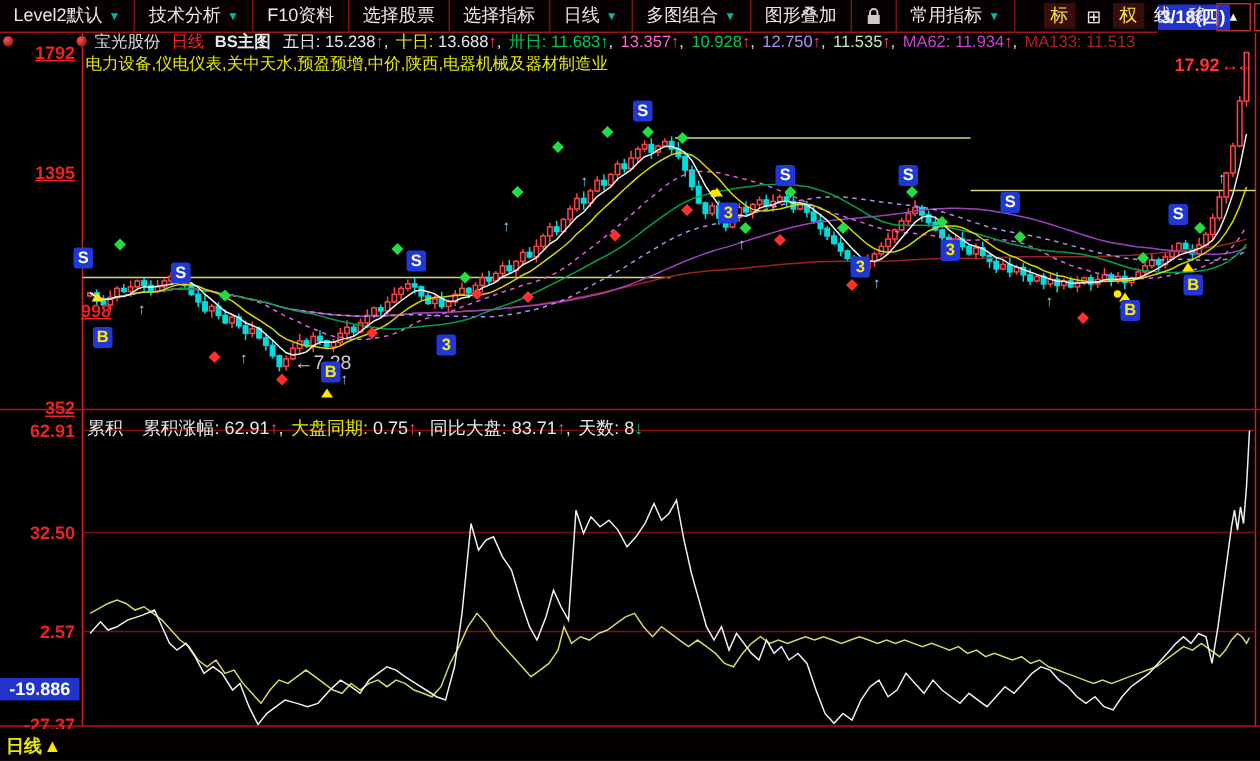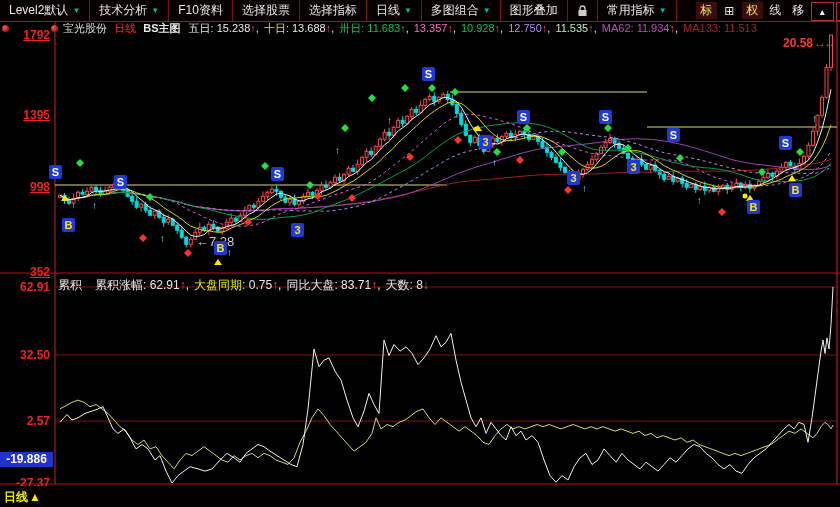--- a/index.html
+++ b/index.html
@@ -1,19 +1,19 @@
 <!DOCTYPE html>
 <html><head>
 <meta charset="utf-8">
 <style>
   html,body{margin:0;padding:0;background:#222;}
   .app{position:relative;width:840px;height:507px;background:#000;overflow:hidden;
        font-family:"Liberation Sans","DejaVu Sans",sans-serif;-webkit-font-smoothing:none;}
   
-  .menubar{position:absolute;left:0;top:0;width:840px;height:21px;display:flex;align-items:stretch;
+  .menubar{position:absolute;left:0;top:0;width:772px;height:21px;display:flex;align-items:stretch;
            background:#070000;border-bottom:1px solid #a01414;z-index:5;}
   .menu-item{display:flex;align-items:center;gap:4px;padding:0 9px;color:#e8e8e8;font-size:12px;
              border-right:1px solid #7a1212;white-space:nowrap;cursor:default;}
   .menu-item .dd{color:#00b8a8;font-size:8px;}
   .mb-spacer{flex:1;border-right:none;}
   .icon-btn{display:flex;align-items:center;justify-content:center;min-width:21px;height:17px;margin:2px 1px;
             color:#e8e8e8;font-size:12px;}
   .icon-btn.active{color:#ffe840;background:#3a0d0d;}
   .icon-btn.boxed{border:1px solid #b03030;color:#f0f0f0;font-size:10px;}
   
@@ -547,39 +547,40 @@
     </div>
 
   <div class="info-row1">
     <span class="dot"></span><span style="display:inline-block;width:38px;"></span><span class="dot"></span>
     <span style="color:#dddddd;">宝光股份</span>
     <span style="color:#ff2222;margin-left:4px;">日线</span>
     <span style="color:#e8e8e8;margin-left:4px;font-weight:bold;">BS主图</span>
     <span id="ma-values"><span class="ma-item"><span style="color: rgb(232, 232, 232);">五日: </span><span style="color: rgb(232, 232, 232);">15.238</span><span style="color: rgb(255, 68, 102);">↑</span><span style="color: rgb(232, 232, 232);">,</span></span><span class="ma-item"><span style="color: rgb(232, 232, 0);">十日: </span><span style="color: rgb(232, 232, 232);">13.688</span><span style="color: rgb(255, 68, 102);">↑</span><span style="color: rgb(232, 232, 232);">,</span></span><span class="ma-item"><span style="color: rgb(0, 200, 83);">卅日: </span><span style="color: rgb(0, 200, 83);">11.683</span><span style="color: rgb(0, 200, 83);">↑</span><span style="color: rgb(232, 232, 232);">,</span></span><span class="ma-item"><span style="color: rgb(255, 102, 204);">13.357</span><span style="color: rgb(255, 68, 102);">↑</span><span style="color: rgb(232, 232, 232);">,</span></span><span class="ma-item"><span style="color: rgb(0, 200, 83);">10.928</span><span style="color: rgb(255, 68, 102);">↑</span><span style="color: rgb(232, 232, 232);">,</span></span><span class="ma-item"><span style="color: rgb(176, 144, 240);">12.750</span><span style="color: rgb(255, 68, 102);">↑</span><span style="color: rgb(232, 232, 232);">,</span></span><span class="ma-item"><span style="color: rgb(191, 232, 191);">11.535</span><span style="color: rgb(255, 68, 102);">↑</span><span style="color: rgb(232, 232, 232);">,</span></span><span class="ma-item"><span style="color: rgb(204, 68, 204);">MA62: </span><span style="color: rgb(204, 68, 204);">11.934</span><span style="color: rgb(255, 68, 102);">↑</span><span style="color: rgb(232, 232, 232);">,</span></span><span class="ma-item"><span style="color: rgb(170, 34, 34);">MA133: </span><span style="color: rgb(170, 34, 34);">11.513</span></span></span>
   </div>
 
+  <div class="info-row2">电力设备,仪电仪表,关中天水,预盈预增,中价,陕西,电器机械及器材制造业</div>
 
   <div class="price-now">
-    <span>20.58</span><span class="arr">↔↔</span>
+    <span>17.92</span><span class="arr">↔↔</span>
   </div>
 
   <div class="ind-header">
     <span class="t">累积</span><span id="ind-fields"><span class="ma-item"><span style="color: rgb(232, 232, 232);">累积涨幅: </span><span style="color: rgb(232, 232, 232);">62.91</span><span style="color: rgb(255, 68, 102);">↑</span><span style="color: rgb(232, 232, 232);">,</span></span><span class="ma-item"><span style="color: rgb(232, 232, 0);">大盘同期: </span><span style="color: rgb(232, 232, 232);">0.75</span><span style="color: rgb(255, 68, 102);">↑</span><span style="color: rgb(232, 232, 232);">,</span></span><span class="ma-item"><span style="color: rgb(232, 232, 232);">同比大盘: </span><span style="color: rgb(232, 232, 232);">83.71</span><span style="color: rgb(255, 68, 102);">↑</span><span style="color: rgb(232, 232, 232);">,</span></span><span class="ma-item"><span style="color: rgb(232, 232, 232);">天数: </span><span style="color: rgb(232, 232, 232);">8</span><span style="color: rgb(0, 200, 83);">↓</span></span></span>
   </div>
 
   <div class="badge" style="top: 452px;">-19.886</div>
 
   <div class="bottom-bar">
     <span class="bottom-period"><span>日线</span><span class="tri">▲</span></span>
   </div>
 
   <div id="overlay">
       <div class="ylab" style="top: 28px;">1792</div>
       <div class="ylab" style="top: 108px;">1395</div>
-      <div class="ylab" style="top: 180px;">998</div>
+      <div class="ylab" style="top: 200px; margin-left: 24px;">998</div>
       <div class="ylab" style="top: 265px;">352</div>
       <div class="ylab2" style="top: 280px;">62.91</div>
       <div class="ylab2" style="top: 348px;">32.50</div>
       <div class="ylab2" style="top: 414px;">2.57</div>
       <div class="ylab2" style="top: 476px;">-27.37</div>
       <div class="date-label" style="left: 57px;">2009/07</div>
       <div class="date-label" style="left: 175px;">09</div>
       <div class="date-label" style="left: 295px;">10</div>
       <div class="date-label" style="left: 368px;">11</div>
       <div class="date-label" style="left: 478px;">12</div>

